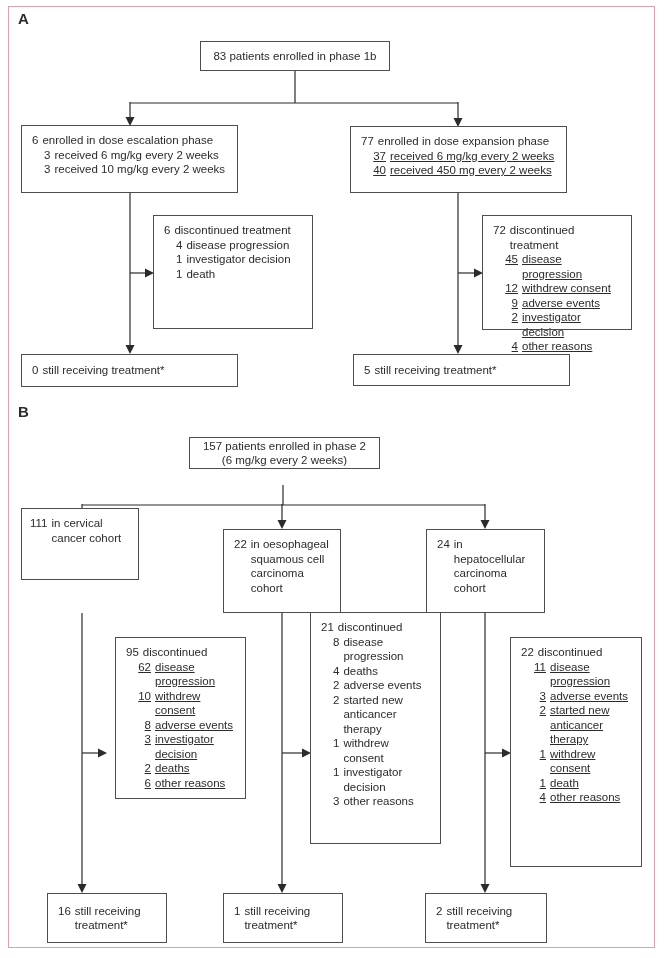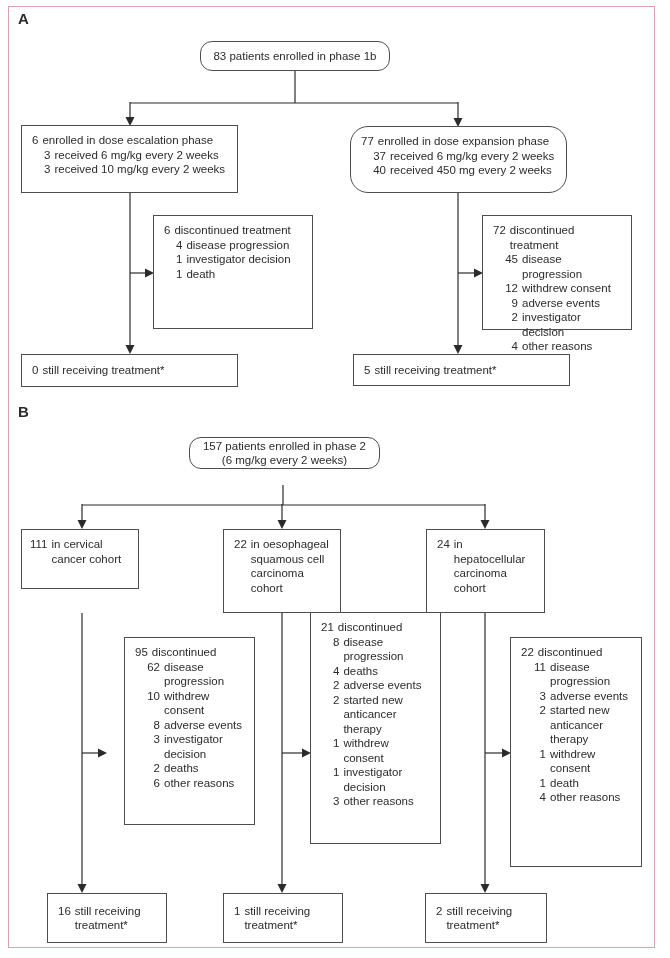--- a/index.html
+++ b/index.html
@@ -13,29 +13,29 @@
   .frame{position:absolute;left:8px;top:6px;width:645px;height:940px;
          border:1px solid var(--frame);background:#fff;}
   .panel-label{position:absolute;font-size:15px;font-weight:bold;color:var(--ink);}
   svg.connectors{position:absolute;left:0;top:0;pointer-events:none;}
   svg.connectors line{stroke:var(--ink);stroke-width:1.2;}
   svg.connectors polygon{fill:var(--ink);stroke:none;}
   .box{position:absolute;background:#fff;border:1.3px solid var(--boxborder);
        font-size:11.5px;line-height:14.5px;color:var(--ink);
        padding:7px 8px 7px 10px;box-sizing:border-box;}
   .box.ctr{display:flex;flex-direction:column;align-items:center;justify-content:center;
-           text-align:center;padding:0 4px;border-radius:12px;}
+           text-align:center;padding:0 4px;}
   .box.vctr{display:flex;flex-direction:column;justify-content:center;}
   .ln{display:flex;align-items:flex-start;}
   .ln .n{flex:none;text-align:right;margin-right:4px;white-space:pre;}
   .ln .t{flex:1;white-space:pre-line;}
   .ln.main .n{min-width:0;}
   .nw1 .ln.sub{margin-left:12px;}
   .nw1 .ln.sub .n{min-width:6px;}
-  .nw2 .ln.sub{margin-left:12px;}
+  .nw2 .ln.sub{margin-left:12px;text-decoration:underline;}
   .nw2 .ln.sub .n{min-width:13px;}
 </style>
 </head>
 <body>
 
 <div class="frame"></div>
 
 <svg class="connectors" width="670" height="958">
 
   <line x1="295" y1="71" x2="295" y2="103"></line>
@@ -89,21 +89,21 @@
   <div class="ln sub">
     <span class="n">3</span>
     <span class="t">received 6 mg/kg every 2 weeks</span>
   </div>
   <div class="ln sub">
     <span class="n">3</span>
     <span class="t">received 10 mg/kg every 2 weeks</span>
   </div>
 </div>
 
-<div class="box nw2" style="left:350px;top:126px;width:217px;height:67px;border-radius:18px;">
+<div class="box nw2" style="left:350px;top:126px;width:217px;height:67px;">
   <div class="ln main">
     <span class="n">77</span>
     <span class="t">enrolled in dose expansion phase</span>
   </div>
   <div class="ln sub">
     <span class="n">37</span>
     <span class="t">received 6 mg/kg every 2 weeks</span>
   </div>
   <div class="ln sub">
     <span class="n">40</span>
@@ -171,21 +171,21 @@
   </div>
 </div>
 
 <div class="panel-label" style="left:18px;top:403px;">B</div>
 
 <div class="box ctr" style="left:189px;top:437px;width:191px;height:32px;">
   <span>157 patients enrolled in phase 2</span>
   <span>(6 mg/kg every 2 weeks)</span>
 </div>
 
-<div class="box" style="left:21px;top:529px;width:118px;height:60px;padding-left:8px;">
+<div class="box" style="left:21px;top:508px;width:118px;height:72px;padding-left:8px;">
   <div class="ln main">
     <span class="n">111</span>
     <span class="t">in cervical
 cancer cohort</span>
   </div>
 </div>
 
 <div class="box" style="left:223px;top:529px;width:118px;height:84px;">
   <div class="ln main">
     <span class="n">22</span>
@@ -198,21 +198,21 @@
 
 <div class="box" style="left:426px;top:529px;width:119px;height:84px;">
   <div class="ln main">
     <span class="n">24</span>
     <span class="t">in hepatocellular
 carcinoma
 cohort</span>
   </div>
 </div>
 
-<div class="box nw2" style="left:124px;top:637px;width:131px;height:188px;">
+<div class="box nw2" style="left:115px;top:637px;width:131px;height:162px;">
   <div class="ln main">
     <span class="n">95</span>
     <span class="t">discontinued</span>
   </div>
   <div class="ln sub">
     <span class="n">62</span>
     <span class="t">disease
 progression</span>
   </div>
   <div class="ln sub">

